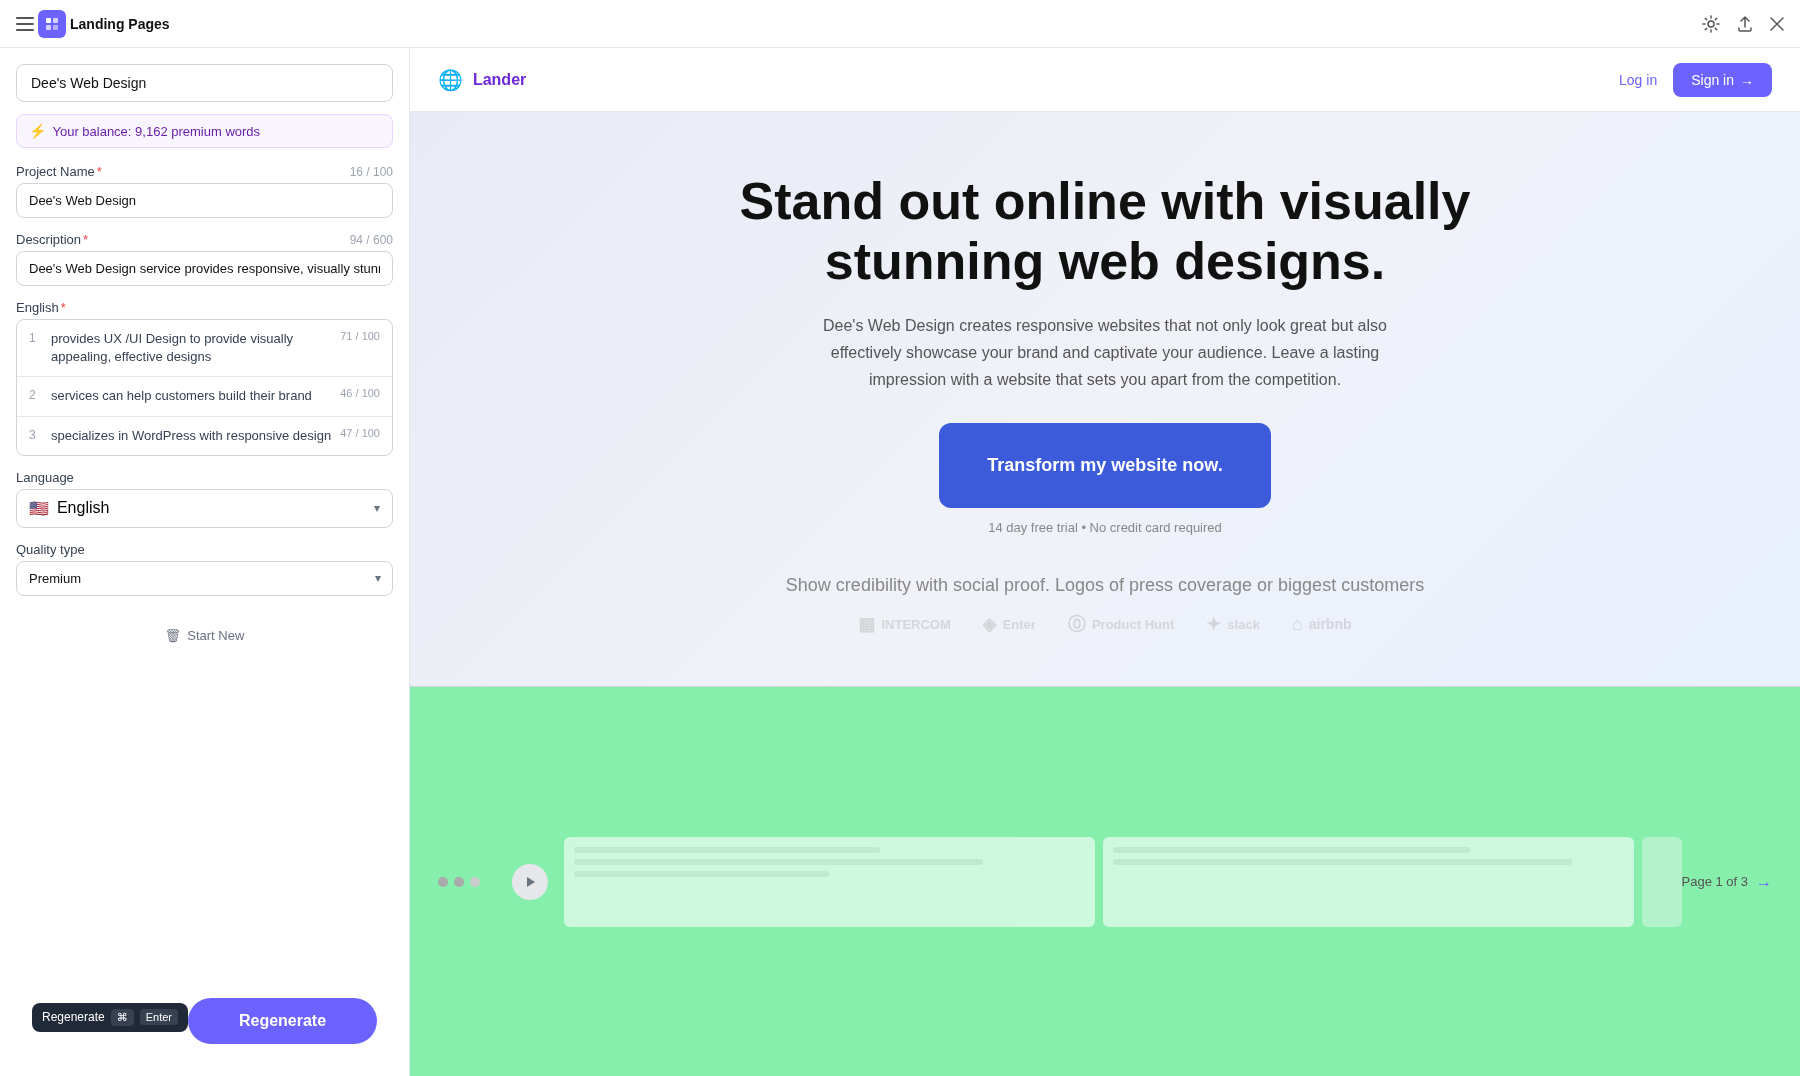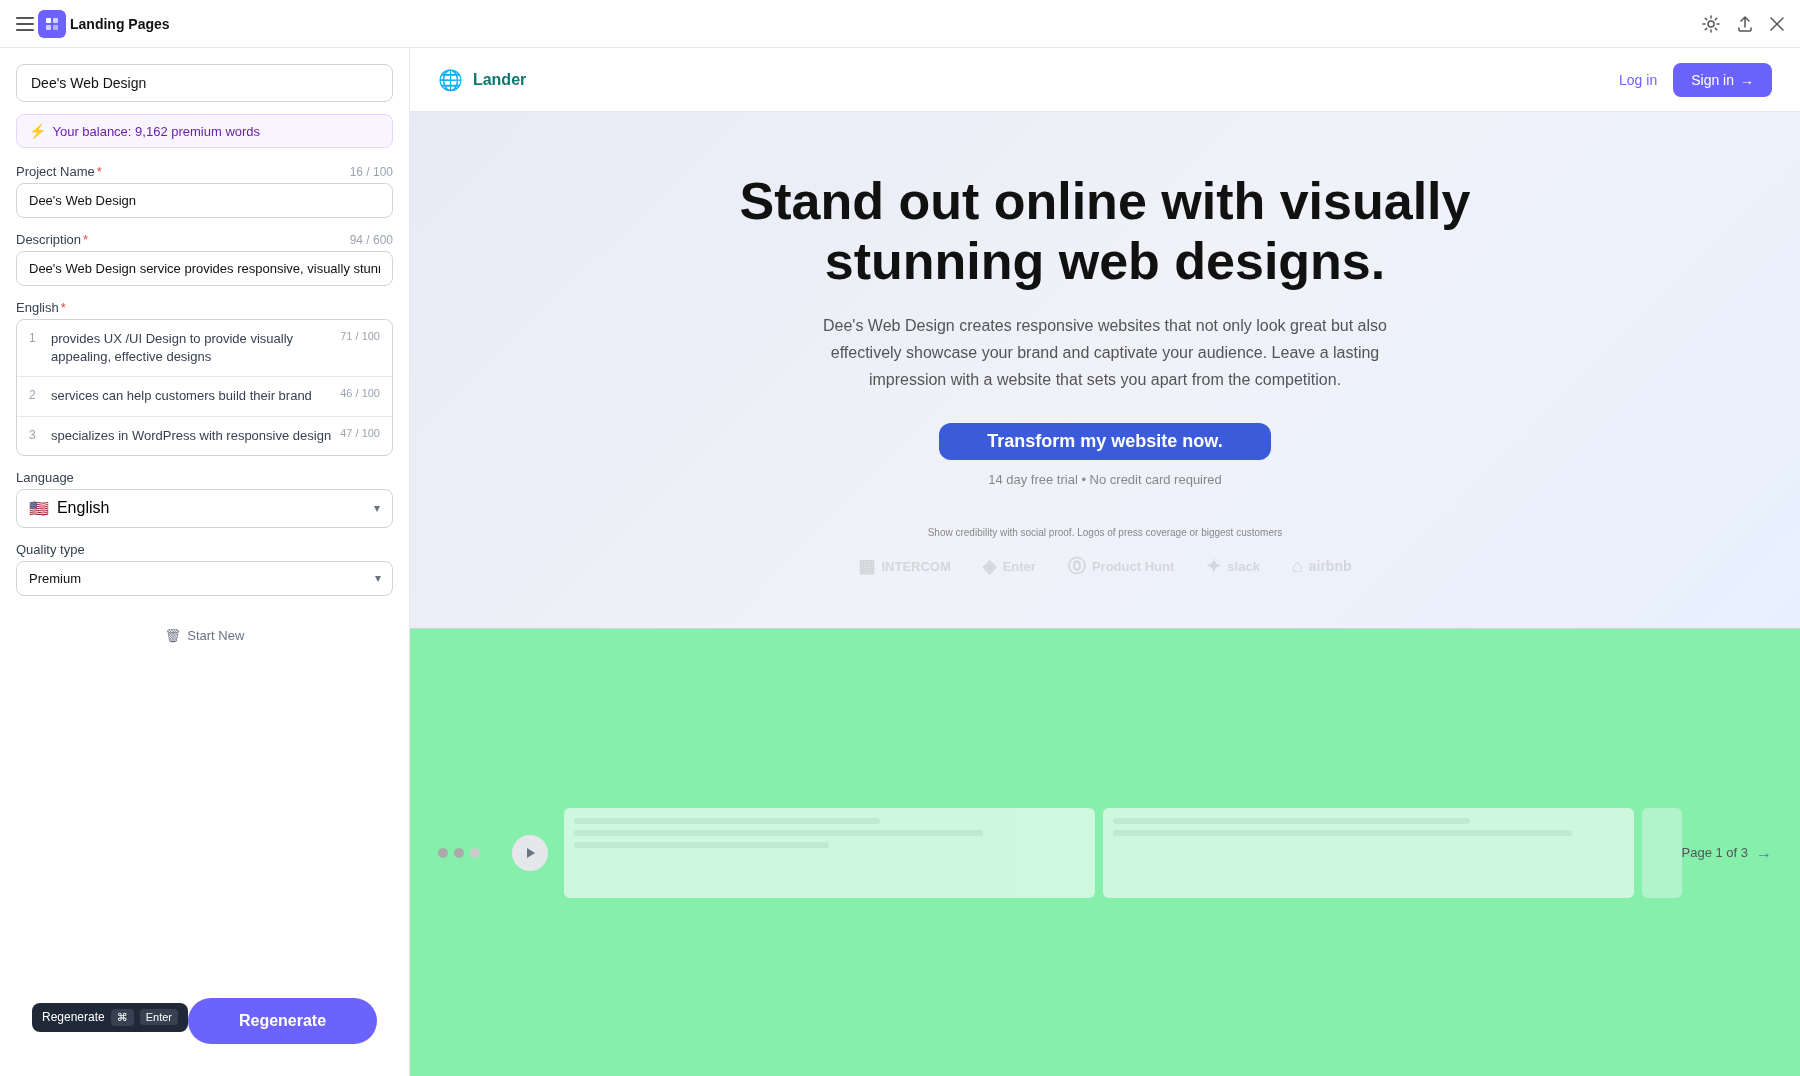--- a/index.html
+++ b/index.html
@@ -112,21 +112,21 @@
     .right-panel { flex: 1; background: #f0f2f8; display: flex; flex-direction: column; overflow: hidden; }
 
     
     .preview-header {
       background: #fff; padding: 0 28px; height: 64px;
       display: flex; align-items: center; justify-content: space-between;
       border-bottom: 1px solid #e5e7eb; flex-shrink: 0;
     }
     .preview-brand { display: flex; align-items: center; gap: 10px; }
     .preview-globe { font-size: 20px; }
-    .preview-brand-name { font-size: 16px; font-weight: 600; color: #0f766e; }
+    .preview-brand-name { font-size: 16px; font-weight: 600; color: #6d28d9; }
     .preview-nav { display: flex; align-items: center; gap: 16px; }
     .preview-login { font-size: 14px; color: #6c63ff; font-weight: 500; text-decoration: none; cursor: pointer; }
     .preview-signup {
       background: #6c63ff; color: #fff; border: none; border-radius: 8px;
       padding: 9px 18px; font-size: 14px; font-weight: 500; cursor: pointer;
       display: flex; align-items: center; gap: 6px;
     }
 
     
     .preview-hero {
@@ -136,26 +136,26 @@
     .hero-title {
       font-size: 52px; font-weight: 800; color: #111; line-height: 1.15;
       max-width: 900px; margin: 0 auto 20px;
     }
     .hero-subtitle {
       font-size: 16px; color: #555; line-height: 1.7;
       max-width: 580px; margin: 0 auto 30px;
     }
     .hero-cta {
       background: #3b5bdb; color: #fff; border: none; border-radius: 12px;
-      padding: 8px 48px; font-size: 18px; font-weight: 600; cursor: pointer;
+      padding: 32px 48px; font-size: 18px; font-weight: 600; cursor: pointer;
       margin-bottom: 12px; display: inline-block;
     }
     .hero-trial { font-size: 13px; color: #888; margin-bottom: 40px; }
 
-    .social-proof-text { font-size: 10px; color: #888; margin-bottom: 16px; margin-top: 28px; }
+    .social-proof-text { font-size: 18px; color: #888; margin-bottom: 16px; margin-top: 28px; }
     .logos-row { display: flex; align-items: center; justify-content: center; gap: 32px; }
     .logo-item { display: flex; align-items: center; gap: 6px; color: #bbb; font-size: 14px; font-weight: 600; }
 
     
     .preview-bottom {
       flex: 1; background: #86efac; display: flex; align-items: center;
       justify-content: space-between; padding: 20px 28px;
       border-top: 1px solid #d1d5db; min-height: 0;
     }
     .preview-bottom-inner {

